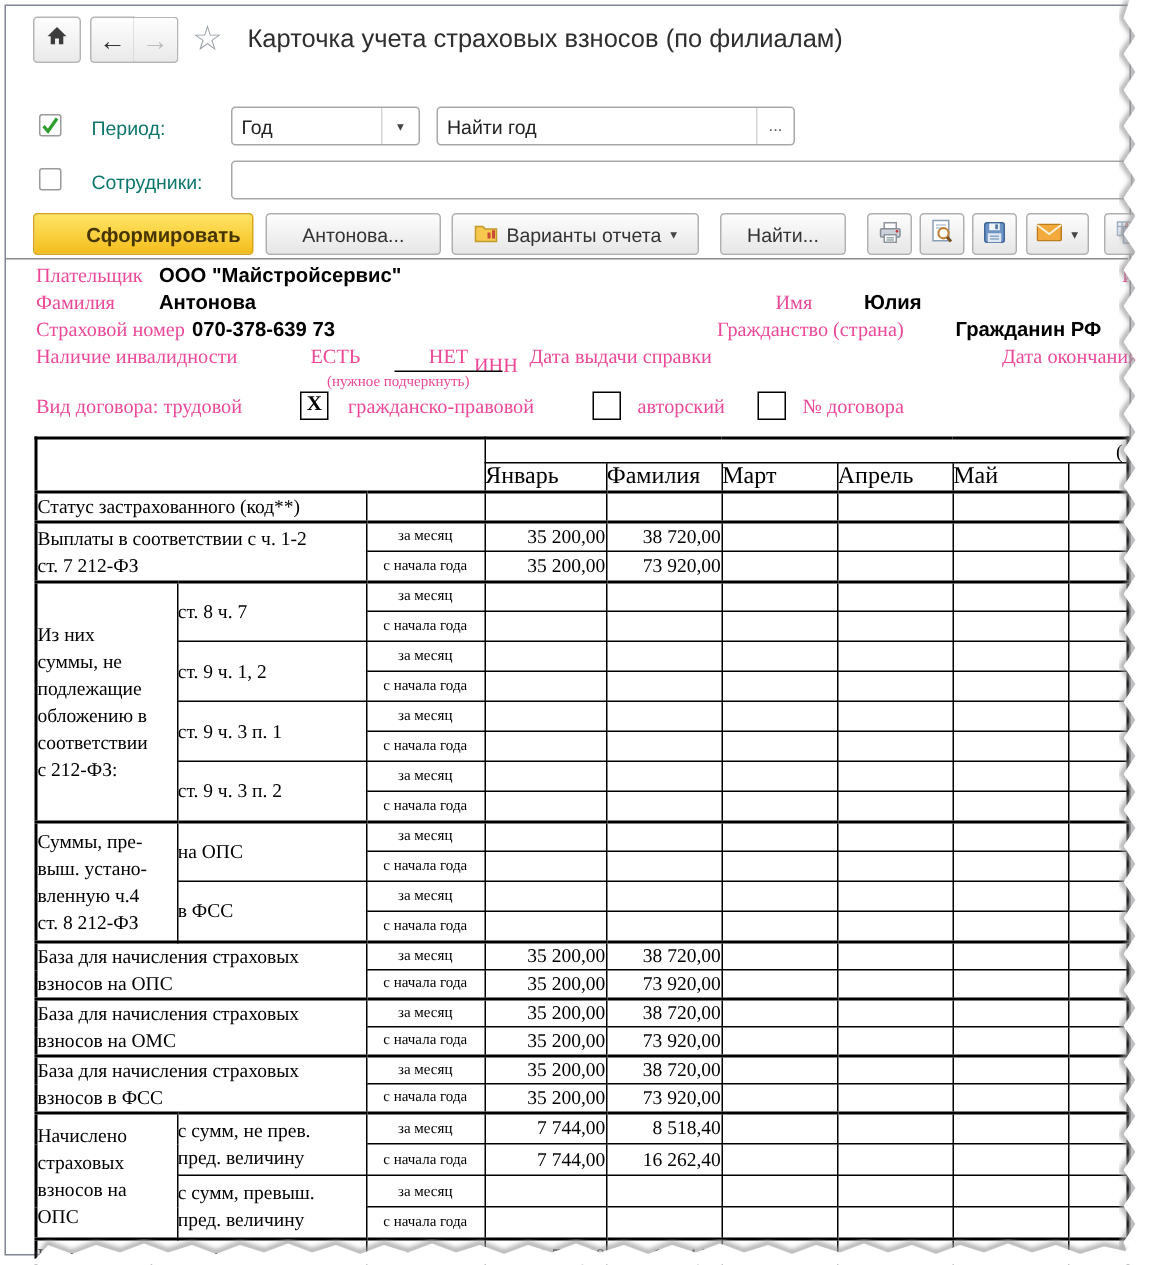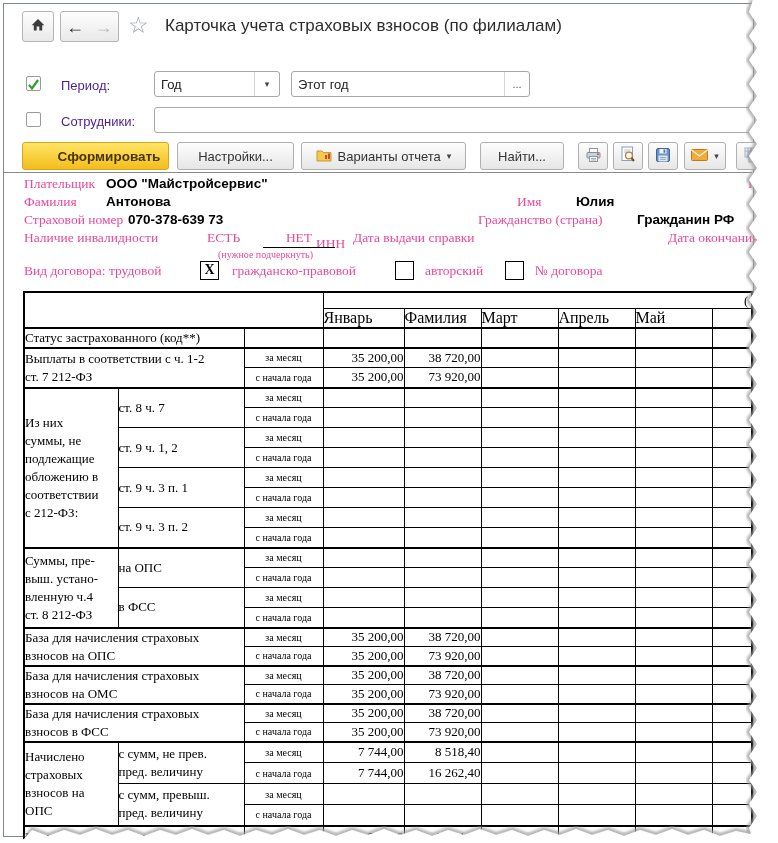--- a/index.html
+++ b/index.html
@@ -10,21 +10,21 @@
   
   .tbtn{position:absolute;top:11px;height:31px;box-sizing:border-box;border:1px solid #b5b5b5;
         border-radius:3px;background:linear-gradient(#fefefe,#e9e9e9);
         display:flex;align-items:center;justify-content:center;color:#333;}
   .navglyph{font-size:18px;font-weight:bold;line-height:1;}
   #star{position:absolute;left:128px;top:14px;font-size:23px;color:#97a0a8;line-height:1;}
   #title{position:absolute;left:165px;top:16px;font-size:17px;color:#2e2e2e;white-space:nowrap;}
   
   .cb{position:absolute;width:15px;height:15px;border:1px solid #9a9a9a;border-radius:2px;
       background:#fff;box-sizing:border-box;}
-  .flabel{position:absolute;font-size:13px;color:#4c1d95;}
+  .flabel{position:absolute;font-size:13px;color:#0f766e;}
   .tbox{position:absolute;height:26px;border:1px solid #a8a8a8;border-radius:3px;background:#fff;
         box-sizing:border-box;display:flex;align-items:center;font-size:13px;color:#222;}
   .tbox .txt{padding-left:6px;flex:1;white-space:nowrap;overflow:hidden;}
   .tail{width:24px;height:100%;border-left:1px solid #d5d5d5;display:flex;align-items:center;
         justify-content:center;color:#555;flex:none;}
   
   .btn{position:absolute;top:142px;height:28px;box-sizing:border-box;border:1px solid #b0b0b0;
        border-radius:3px;background:linear-gradient(#fdfdfd,#e6e6e6);font-size:13px;color:#333;
        display:flex;align-items:center;justify-content:center;gap:6px;}
   #btn-generate{background:linear-gradient(#ffe566,#f3bd1c);border-color:#d8a61c;
@@ -81,32 +81,32 @@
     <svg width="13" height="13" viewBox="0 0 13 13">
         <polyline points="2,7 5,10.5 11,2" fill="none" stroke="#2f9e2f" stroke-width="2.2"></polyline>
       </svg>
   </div>
   <div class="flabel" style="left:61px;top:78px;">Период:</div>
   <div class="tbox" style="left:154px;top:71px;width:126px;">
     <span class="txt">Год</span>
     <span class="tail arrow">▾</span>
   </div>
   <div class="tbox" style="left:291px;top:71px;width:239px;">
-    <span class="txt">Этот год</span>
+    <span class="txt">Найти год</span>
     <span class="tail" style="font-size:11px;">...</span>
   </div>
 
   <div class="cb" style="left:26px;top:112px;"></div>
   <div class="flabel" style="left:61px;top:114px;">Сотрудники:</div>
   <div class="tbox" style="left:154px;top:107px;width:601px;">
     <span class="txt"></span>
   </div>
 
   <div class="btn" id="btn-generate" style="left:22px;width:147px;">Сформировать</div>
-  <div class="btn" style="left:177px;width:117px;">Настройки...</div>
+  <div class="btn" style="left:177px;width:117px;">Антонова...</div>
   <div class="btn" style="left:301px;width:165px;">
     <span>
       <svg width="16" height="14" viewBox="0 0 16 14">
           <path d="M1 3 h5 l1.4 1.6 H15 V13 H1 Z" fill="#f6c94e" stroke="#c29a2e" stroke-width="1"></path>
           <rect x="9" y="7" width="2" height="4" fill="#c94a3a"></rect>
           <rect x="12" y="5.5" width="2" height="5.5" fill="#c94a3a"></rect>
         </svg>
     </span>
     <span>Варианты отчета</span>
     <span class="arrow">▾</span>

